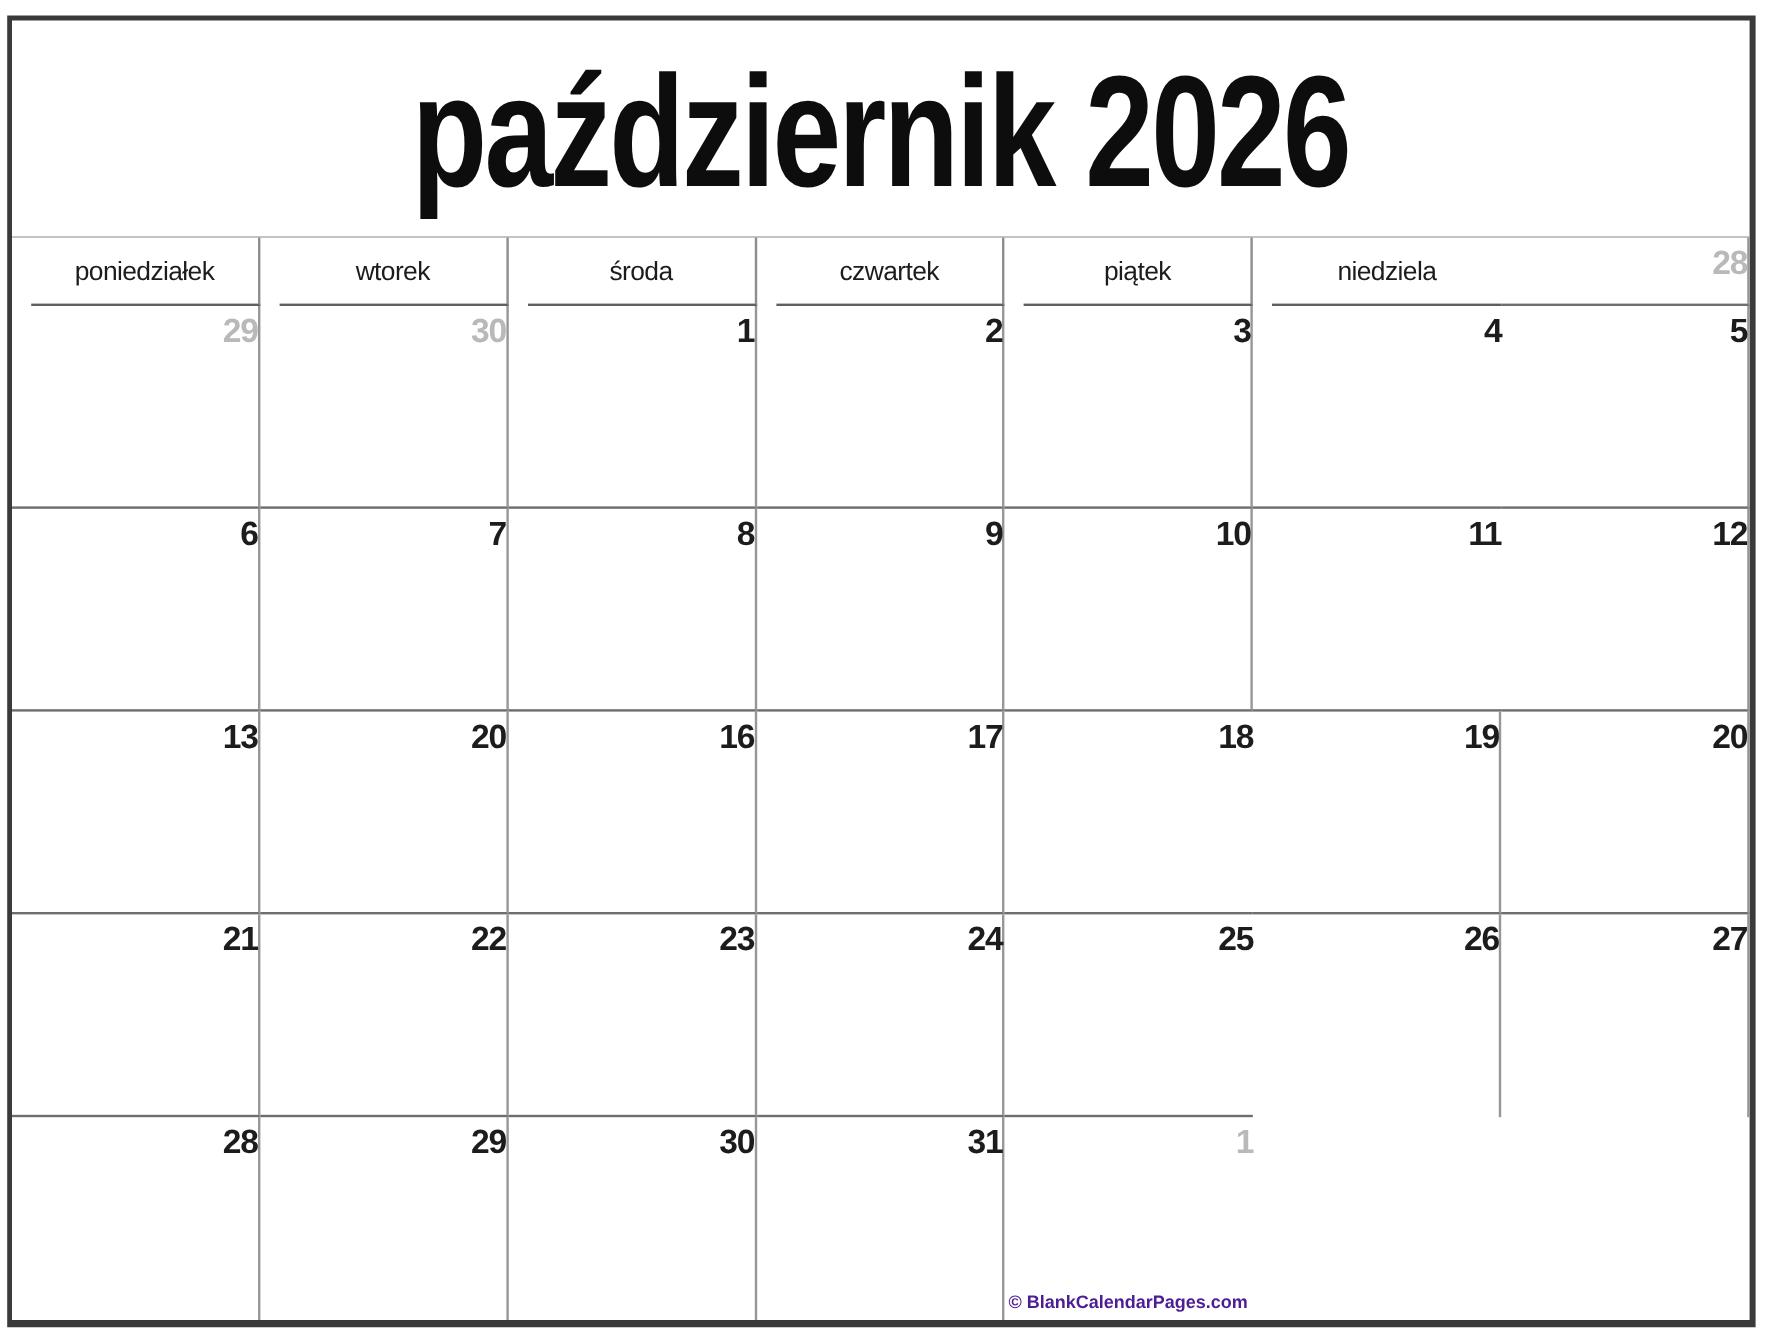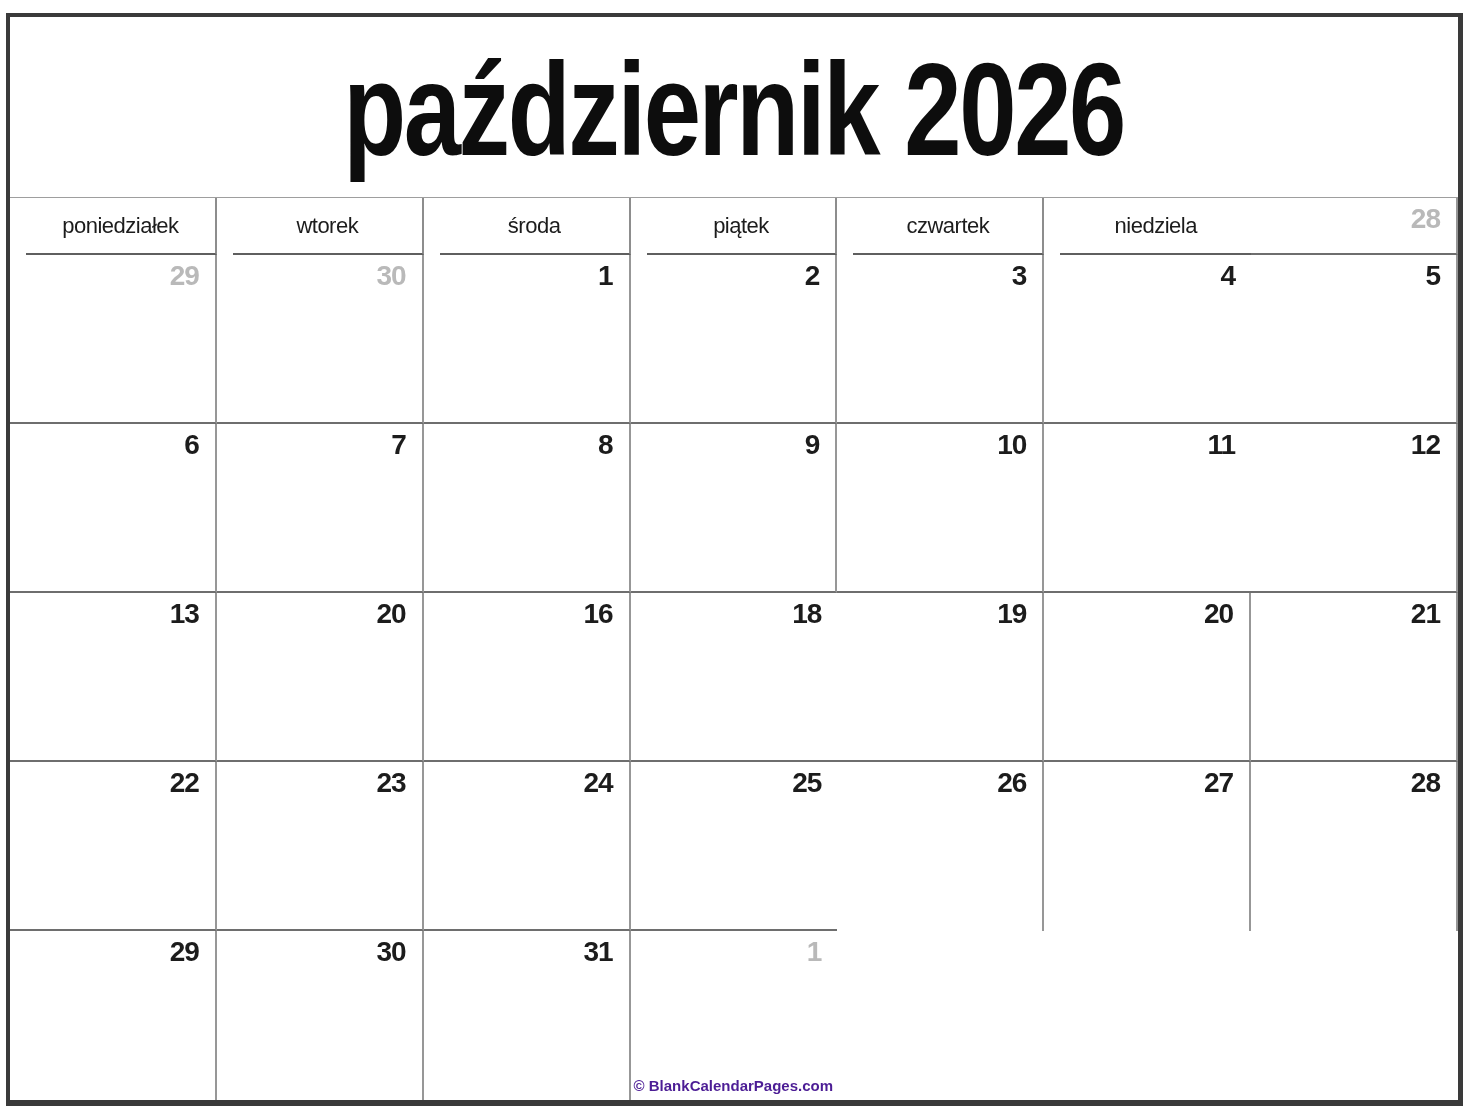--- a/index.html
+++ b/index.html
@@ -64,21 +64,21 @@
   }
   .weekday-cell.last-col {
     border-right: none;
   }
   .day-cell {
     box-sizing: border-box;
     border-right: 2px solid #979797;
     border-bottom: 2px solid #6e6e6e;
     position: relative;
     text-align: right;
-    padding: 7px 16px 0 0;
+    padding: 7px 0 0 0;
   }
   .day-cell.last-col {
     border-right: none;
   }
   .day-cell.last-row {
     border-bottom: none;
   }
   .day-num {
     font-size: 28px;
     font-weight: 600;
@@ -106,22 +106,22 @@
 
 <div class="page-frame">
 
   <div class="title-band">
     <div class="month-title">październik 2026</div>
   </div>
 
   <div class="weekday-cell">poniedziałek</div>
   <div class="weekday-cell">wtorek</div>
   <div class="weekday-cell">środa</div>
+  <div class="weekday-cell">czwartek</div>
   <div class="weekday-cell">piątek</div>
-  <div class="weekday-cell">czwartek</div>
   <div class="weekday-cell last-col">niedziela</div>
 
   <div class="day-cell"><span class="day-num" data-muted="true">28</span></div>
   <div class="day-cell"><span class="day-num" data-muted="true">29</span></div>
   <div class="day-cell"><span class="day-num" data-muted="true">30</span></div>
   <div class="day-cell"><span class="day-num" data-muted="false">1</span></div>
   <div class="day-cell"><span class="day-num" data-muted="false">2</span></div>
   <div class="day-cell"><span class="day-num" data-muted="false">3</span></div>
   <div class="day-cell last-col"><span class="day-num" data-muted="false">4</span></div>
 
@@ -130,20 +130,21 @@
   <div class="day-cell"><span class="day-num" data-muted="false">7</span></div>
   <div class="day-cell"><span class="day-num" data-muted="false">8</span></div>
   <div class="day-cell"><span class="day-num" data-muted="false">9</span></div>
   <div class="day-cell"><span class="day-num" data-muted="false">10</span></div>
   <div class="day-cell last-col"><span class="day-num" data-muted="false">11</span></div>
 
   <div class="day-cell"><span class="day-num" data-muted="false">12</span></div>
   <div class="day-cell"><span class="day-num" data-muted="false">13</span></div>
   <div class="day-cell"><span class="day-num" data-muted="false">20</span></div>
   <div class="day-cell"><span class="day-num" data-muted="false">16</span></div>
+  <div class="day-cell"><span class="day-num" data-muted="false">17</span></div>
   <div class="day-cell last-col"><span class="day-num" data-muted="false">18</span></div>
 
   <div class="day-cell"><span class="day-num" data-muted="false">19</span></div>
   <div class="day-cell"><span class="day-num" data-muted="false">20</span></div>
   <div class="day-cell"><span class="day-num" data-muted="false">21</span></div>
   <div class="day-cell"><span class="day-num" data-muted="false">22</span></div>
   <div class="day-cell"><span class="day-num" data-muted="false">23</span></div>
   <div class="day-cell"><span class="day-num" data-muted="false">24</span></div>
   <div class="day-cell last-col"><span class="day-num" data-muted="false">25</span></div>
 

